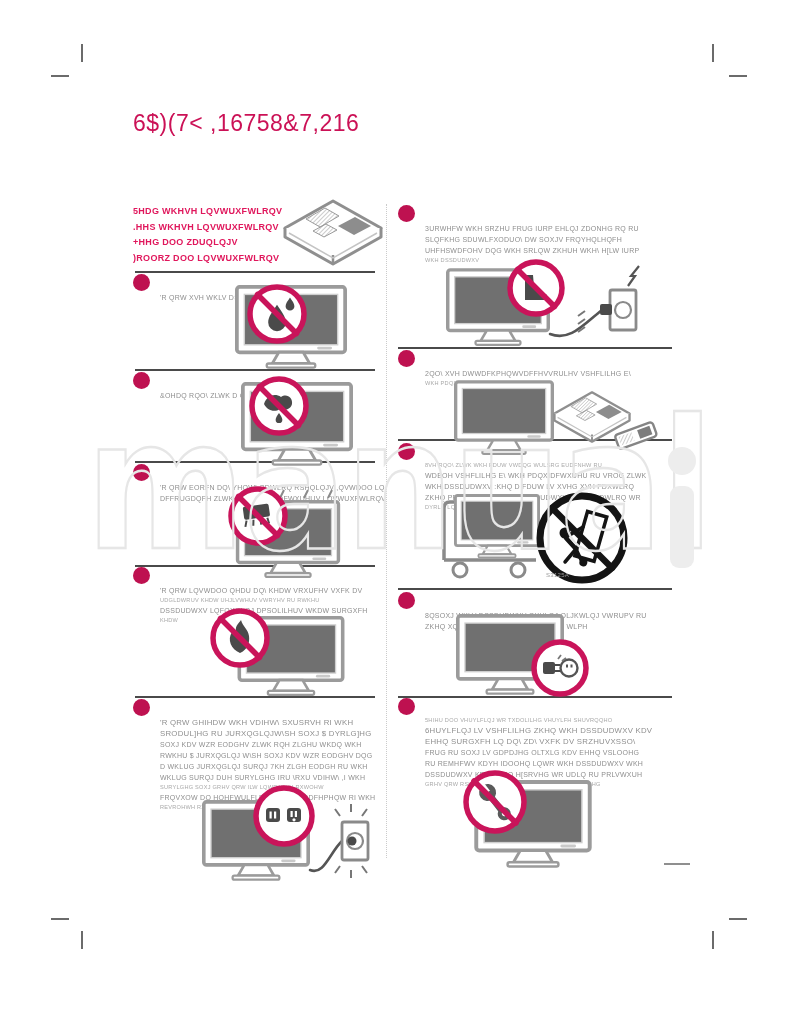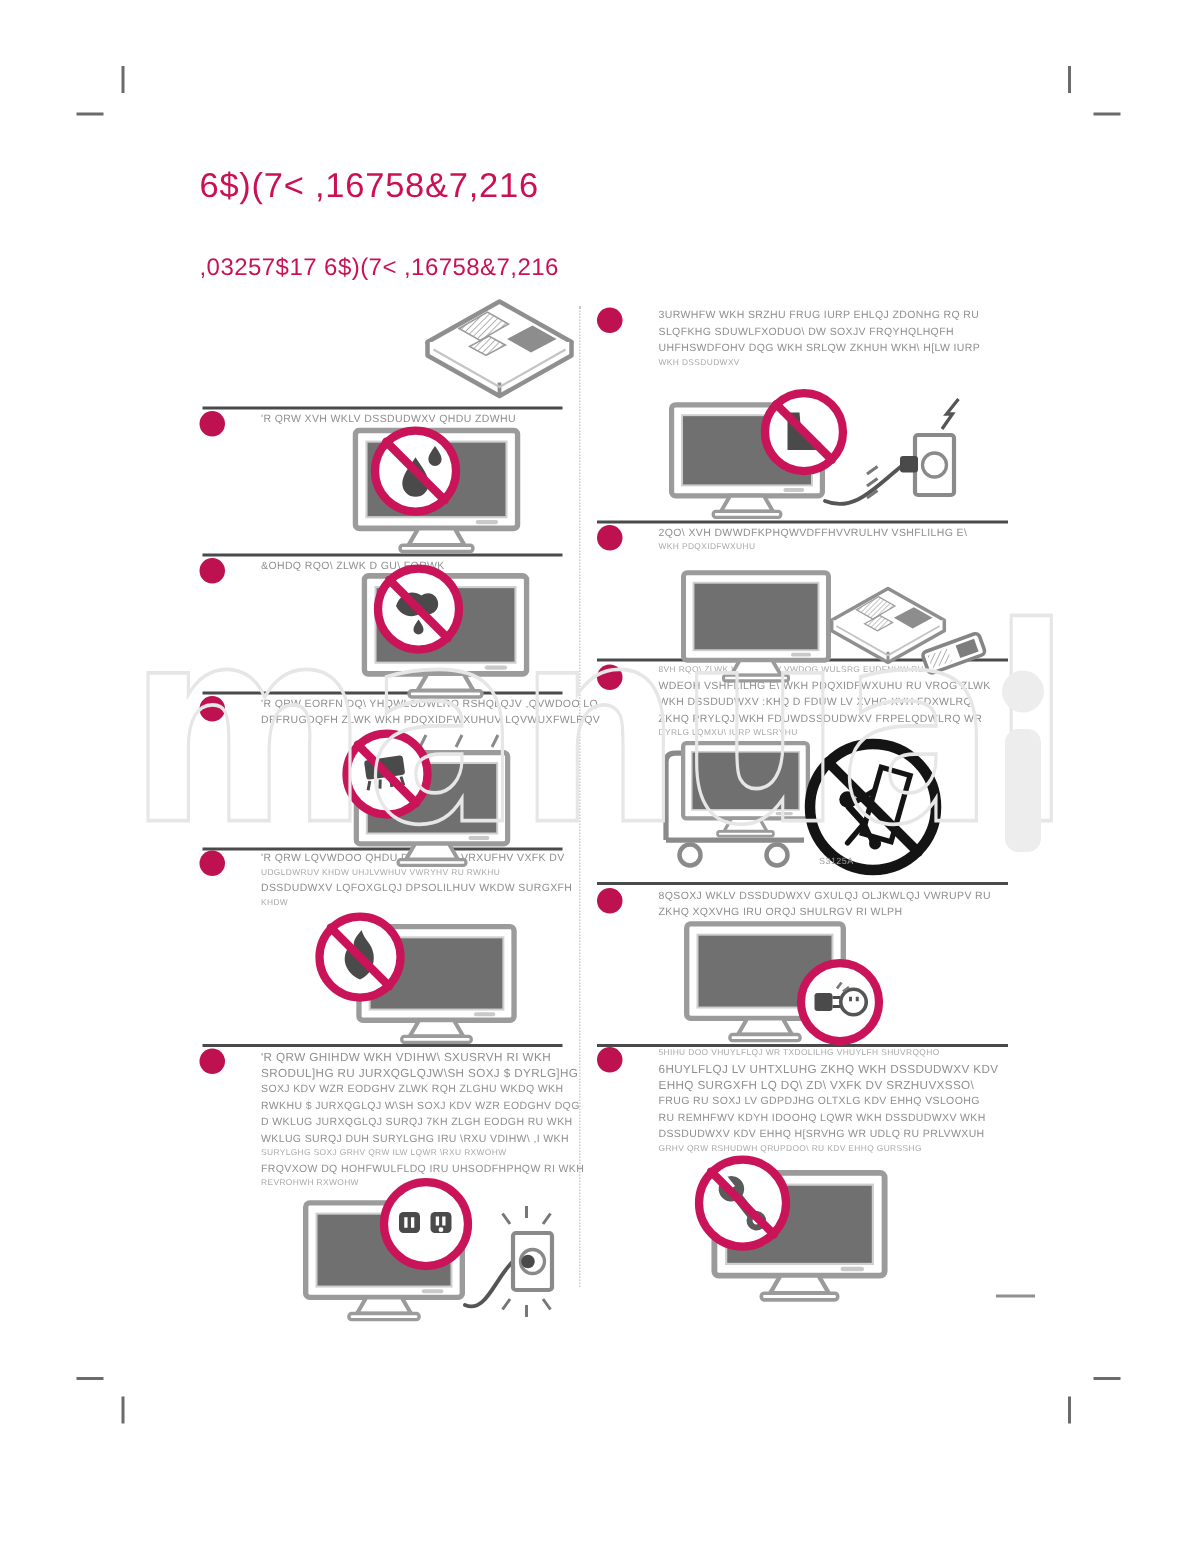--- a/index.html
+++ b/index.html
@@ -7,21 +7,21 @@
         font-family:"Liberation Sans","DejaVu Sans",sans-serif;}
   .abs{position:absolute;}
   
   #title{left:133px;top:110px;font-size:23px;letter-spacing:.5px;color:#CB1156;font-weight:400;}
   #subtitle{left:133px;top:170px;font-size:16px;letter-spacing:.3px;color:#CB1156;font-weight:400;}
   .introline{white-space:nowrap;font-size:9px;font-weight:700;letter-spacing:.3px;color:#E0175C;line-height:15.5px;}
   #intro{left:133px;top:204px;}
   
   .item{position:absolute;}
   .bullet{position:absolute;left:0;top:0;width:17px;height:17px;border-radius:50%;background:#BE1150;}
-  .lines{margin-left:41px;padding-top:0;}
+  .lines{margin-left:27px;padding-top:18px;}
   .ln{white-space:nowrap;color:#8f8f8f;font-size:7px;line-height:11px;letter-spacing:.25px;}
   .ln.b{font-size:7.8px;}
   .ln.s{font-size:5.6px;line-height:9px;color:#a9a9a9;}
   .divider{position:absolute;height:2px;background:#4a4a4a;}
   .vsep{position:absolute;left:386px;top:204px;height:654px;width:0;border-left:1.5px dotted #cbcbcb;}
   .cropmark{position:absolute;background:#6b6b6b;}
   .shortmark{position:absolute;left:664px;top:863px;width:26px;height:2px;background:#8f8f8f;}
   .caption{position:absolute;font-size:6px;color:#9b9b9b;letter-spacing:.3px;}
   
   #wm{position:absolute;left:86px;top:396px;z-index:20;pointer-events:none;
@@ -66,22 +66,27 @@
   <div class="cropmark abs" style="left:81px;top:44px;width:1.5px;height:18px;"></div>
   <div class="cropmark abs" style="left:51px;top:75px;width:18px;height:1.5px;"></div>
   <div class="cropmark abs" style="left:712px;top:44px;width:1.5px;height:18px;"></div>
   <div class="cropmark abs" style="left:729px;top:75px;width:18px;height:1.5px;"></div>
   <div class="cropmark abs" style="left:51px;top:918px;width:18px;height:1.5px;"></div>
   <div class="cropmark abs" style="left:81px;top:931px;width:1.5px;height:18px;"></div>
   <div class="cropmark abs" style="left:729px;top:918px;width:18px;height:1.5px;"></div>
   <div class="cropmark abs" style="left:712px;top:931px;width:1.5px;height:18px;"></div>
 
   <div id="title" class="abs">6$)(7&lt; ,16758&amp;7,216</div>
-  <div id="subtitle" class="abs">,03257$17 6$)(7&lt; ,16758&amp;7,216</div>
-
+
+  <div id="intro" class="abs">
+    <div class="introline">5HDG WKHVH LQVWUXFWLRQV</div>
+    <div class="introline">.HHS WKHVH LQVWUXFWLRQV</div>
+    <div class="introline">+HHG DOO ZDUQLQJV</div>
+    <div class="introline">)ROORZ DOO LQVWUXFWLRQV</div>
+  </div>
 
   <figure style="left:282px;top:198px;">
     <svg width="102" height="78" viewBox="0 0 102 78">
         <use href="#isobook"></use>
       </svg>
   </figure>
 
   <div class="vsep"></div>
   <div class="divider" style="left:135px;top:271px;width:240px;"></div>
   <div class="divider" style="left:135px;top:369px;width:240px;"></div>
@@ -175,21 +180,21 @@
     <div class="lines">
       <div class="ln">8QSOXJ WKLV DSSDUDWXV GXULQJ OLJKWLQJ VWRUPV RU</div>
       <div class="ln">ZKHQ XQXVHG IRU ORQJ SHULRGV RI WLPH</div>
     </div>
   </div>
 
   <div class="item" style="left:398px;top:698px;">
     <span class="bullet"></span>
     <div class="lines">
       <div class="ln s">5HIHU DOO VHUYLFLQJ WR TXDOLILHG VHUYLFH SHUVRQQHO</div>
-      <div class="ln b">6HUYLFLQJ LV UHTXLUHG ZKHQ WKH DSSDUDWXV KDV</div>
+      <div class="ln b">6HUYLFLQJ LV VSHFLILHG ZKHQ WKH DSSDUDWXV KDV</div>
       <div class="ln b">EHHQ SURGXFH LQ DQ\ ZD\ VXFK DV SRZHUVXSSO\</div>
       <div class="ln">FRUG RU SOXJ LV GDPDJHG OLTXLG KDV EHHQ VSLOOHG</div>
       <div class="ln">RU REMHFWV KDYH IDOOHQ LQWR WKH DSSDUDWXV WKH</div>
       <div class="ln">DSSDUDWXV KDV EHHQ H[SRVHG WR UDLQ RU PRLVWXUH</div>
       <div class="ln s">GRHV QRW RSHUDWH QRUPDOO\ RU KDV EHHQ GURSSHG</div>
     </div>
   </div>
 
   <figure style="left:195px;top:281px;">
     <svg width="215" height="92">

